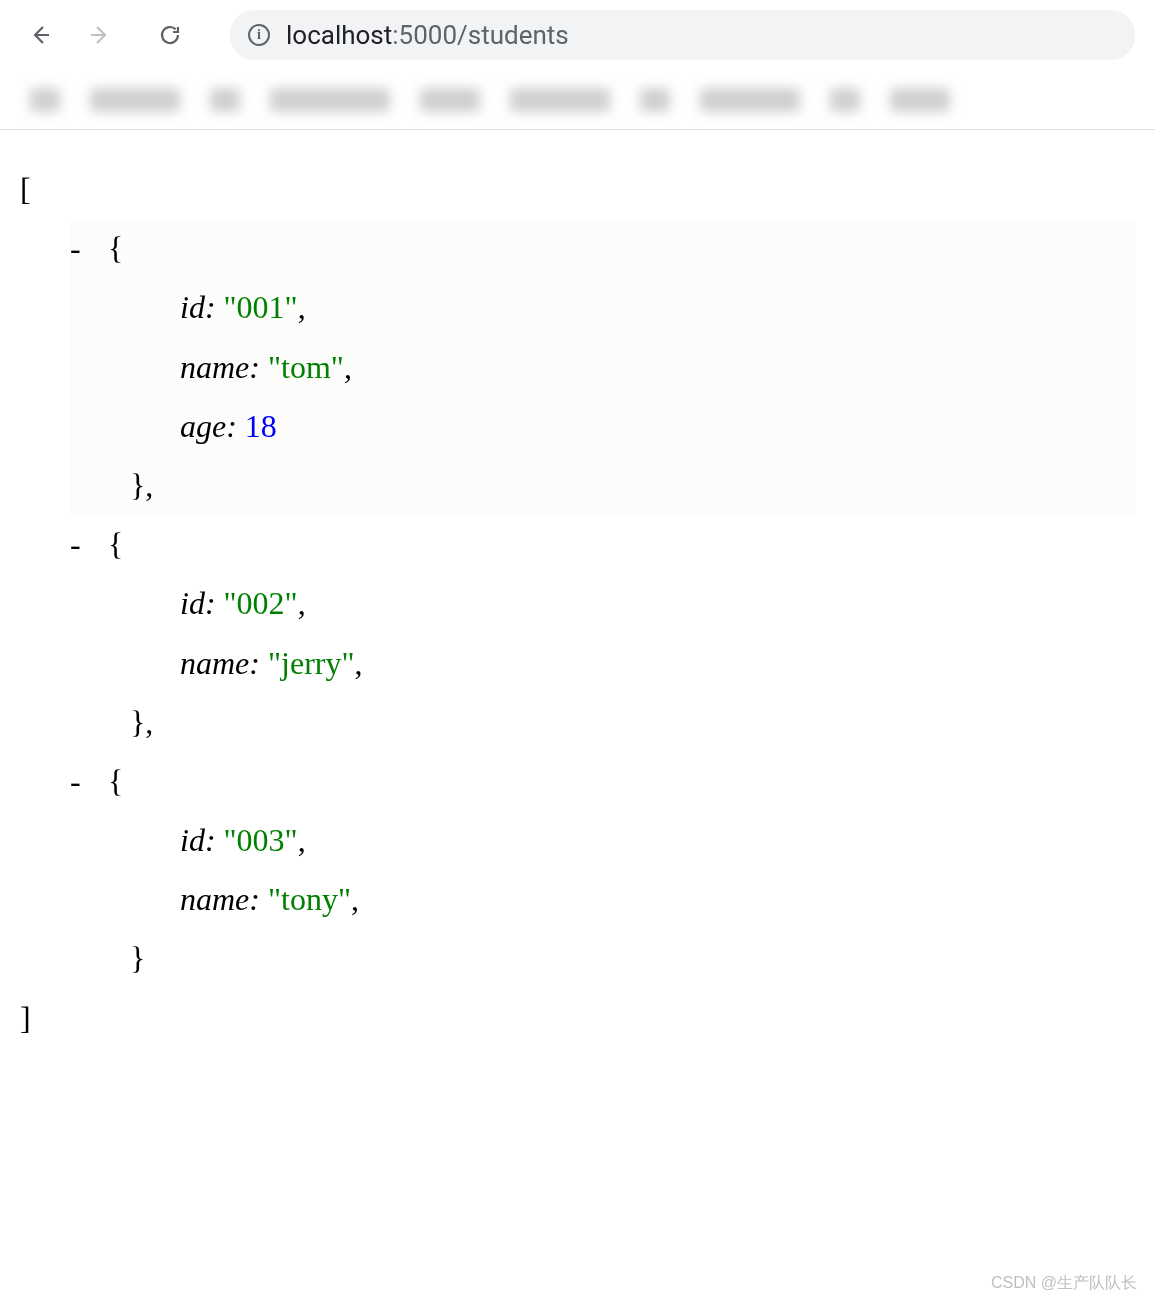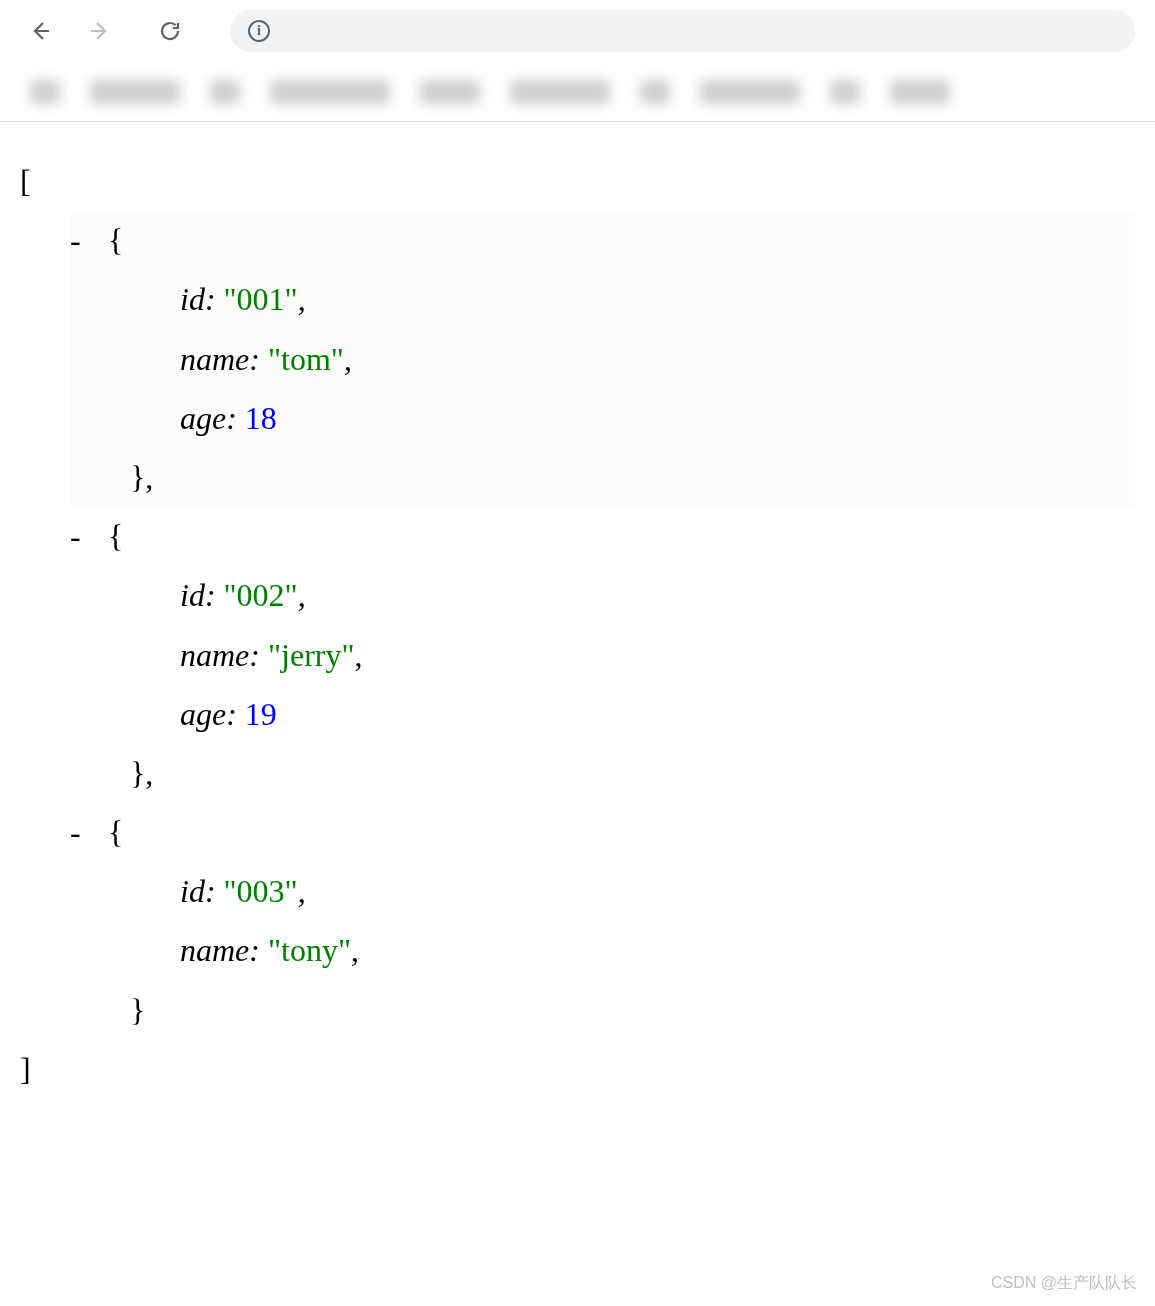--- a/index.html
+++ b/index.html
@@ -155,20 +155,23 @@
         <path fill="none" stroke="#bdc1c6" stroke-width="2.2" d="M9 4l8 8-8 8M17 12H3"></path>
       </svg>
   </div>
   <div class="nav-btn reload-btn">
     <svg viewBox="0 0 24 24">
         <path fill="none" stroke="#5f6368" stroke-width="2.2" d="M20 12a8 8 0 1 1-2.34-5.66M20 4v5h-5"></path>
       </svg>
   </div>
   <div class="address-bar">
     <div class="info-icon">i</div>
+    <div class="url">
+      <span class="host">localhost</span><span class="path">:5000/students</span>
+    </div>
   </div>
 </div>
 
 <div class="bookmarks-bar">
   <div class="bookmark-blur" style="width:30px"></div>
   <div class="bookmark-blur" style="width:90px"></div>
   <div class="bookmark-blur" style="width:30px"></div>
   <div class="bookmark-blur" style="width:120px"></div>
   <div class="bookmark-blur" style="width:60px"></div>
   <div class="bookmark-blur" style="width:100px"></div>
@@ -185,21 +188,20 @@
         <div><span class="collapse">-</span> <span class="brace">{</span></div>
         <div class="obj-inner"><span class="key">id: </span><span class="str">"001"</span><span class="comma">,</span></div>
         <div class="obj-inner"><span class="key">name: </span><span class="str">"tom"</span><span class="comma">,</span></div>
         <div class="obj-inner"><span class="key">age: </span><span class="num">18</span><span class="comma"></span></div>
         <div class="obj-close">},</div>
       </div>
       <div class="obj-block">
         <div><span class="collapse">-</span> <span class="brace">{</span></div>
         <div class="obj-inner"><span class="key">id: </span><span class="str">"002"</span><span class="comma">,</span></div>
         <div class="obj-inner"><span class="key">name: </span><span class="str">"jerry"</span><span class="comma">,</span></div>
-        <div class="obj-inner"><span class="key">age: </span><span class="num">19</span><span class="comma"></span></div>
         <div class="obj-close">},</div>
       </div>
       <div class="obj-block">
         <div><span class="collapse">-</span> <span class="brace">{</span></div>
         <div class="obj-inner"><span class="key">id: </span><span class="str">"003"</span><span class="comma">,</span></div>
         <div class="obj-inner"><span class="key">name: </span><span class="str">"tony"</span><span class="comma">,</span></div>
         <div class="obj-close">}</div>
       </div>
     </div>
   <div class="bracket">]</div>

